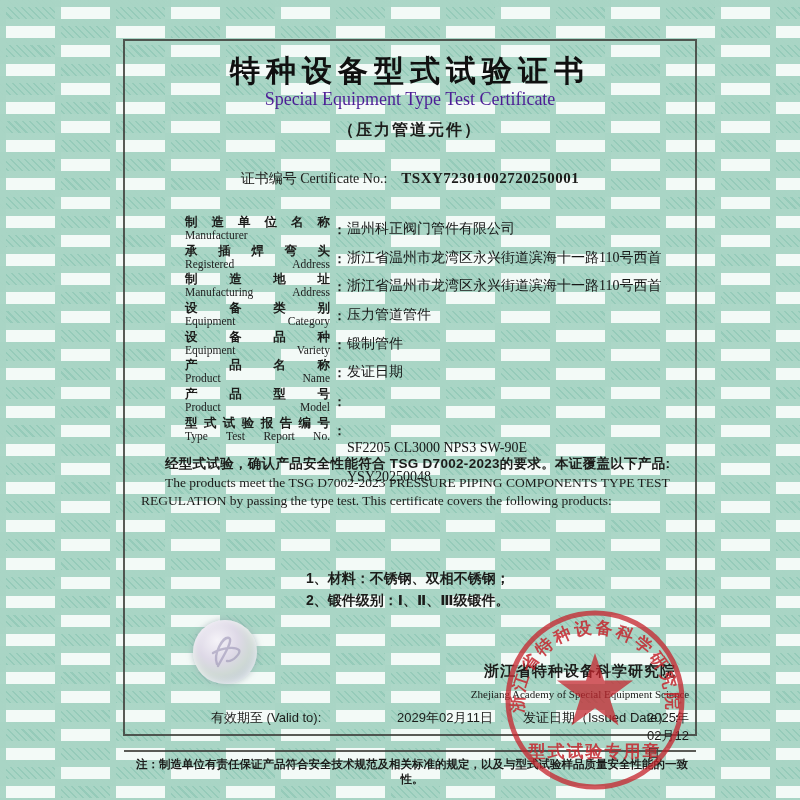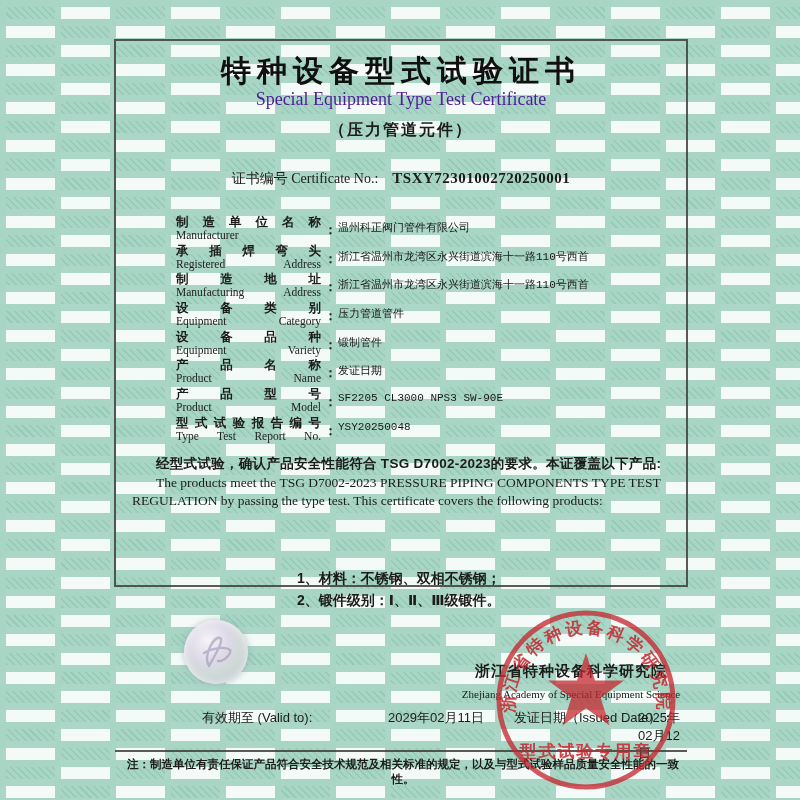--- a/index.html
+++ b/index.html
@@ -12,24 +12,24 @@
       
       repeating-linear-gradient(180deg, rgba(169,213,197,.96) 0 7px, rgba(169,213,197,0) 7px 19px),
       
       repeating-linear-gradient(90deg, rgba(169,213,197,.96) 0 6px, rgba(169,213,197,0) 6px 55px),
       
       repeating-conic-gradient(#f3faf7 0% 25%, rgba(243,250,247,0) 0% 50%),
       
       repeating-linear-gradient(45deg, rgba(118,186,166,.38) 0 1.5px, rgba(255,255,255,0) 1.5px 5px);
     background-size:auto, auto, 110px 38px, auto;
   }
-  .serif{font-family:"Liberation Serif","DejaVu Serif",serif;}
+  .serif{font-family:"Liberation Serif","DejaVu Serif",serif;margin-top:48px;}
 
   #cert{
-    position:absolute;left:114px;top:39px;width:574px;height:548px;
+    position:absolute;left:123px;top:39px;width:574px;height:697px;
     border:2px solid rgba(62,62,58,.85);box-sizing:border-box;
   }
   .abs{position:absolute;}
   .ctr{left:0;width:100%;text-align:center;}
 
   .title-zh{top:10px;font-size:30px;font-weight:bold;letter-spacing:6px;color:#101010;}
   .title-en{top:48px;font-size:18px;color:#4c1d95;}
   .sub-zh{top:79px;font-size:16px;font-weight:bold;letter-spacing:2px;}
   .sub-en{top:99px;font-size:13.5px;}
 
@@ -38,22 +38,22 @@
 
   .fields{top:173px;left:60px;width:500px;}
   .f-row{position:relative;height:28.7px;}
   .lbl{position:absolute;left:0;top:1px;width:145px;}
   .lbl .zh{font-size:12.5px;font-weight:bold;line-height:14px;
            text-align:justify;text-align-last:justify;text-justify:inter-character;
            font-family:"Liberation Sans","DejaVu Sans",sans-serif;}
   .lbl .en{font-size:11.5px;line-height:13px;color:#222;
            text-align:justify;text-align-last:justify;text-justify:inter-character;}
   .f-colon{position:absolute;left:148px;top:7px;font-weight:bold;font-size:13px;}
-  .f-val{position:absolute;left:162px;top:6px;font-size:11px;white-space:nowrap;
-         font-family:Liberation Mono, monospace;color:#161616;}
+  .f-val{position:absolute;left:162px;top:6px;font-size:14px;white-space:nowrap;
+         font-family:Liberation Serif, serif;color:#161616;}
 
   .statement{top:414px;left:16px;width:542px;}
   .st-zh{font-size:13.5px;font-weight:bold;text-indent:24px;letter-spacing:.3px;line-height:18px;
          font-family:"Liberation Sans","DejaVu Sans",sans-serif;}
   .st-en{font-size:13.5px;text-indent:24px;line-height:17.5px;margin-top:1px;}
 
   .products{top:527px;left:160px;font-size:14px;font-weight:bold;line-height:21.5px;
             font-family:"Liberation Sans","DejaVu Sans",sans-serif;margin-left:21px;}
 
   .holo{top:579px;left:68px;width:64px;height:64px;border-radius:50%;

